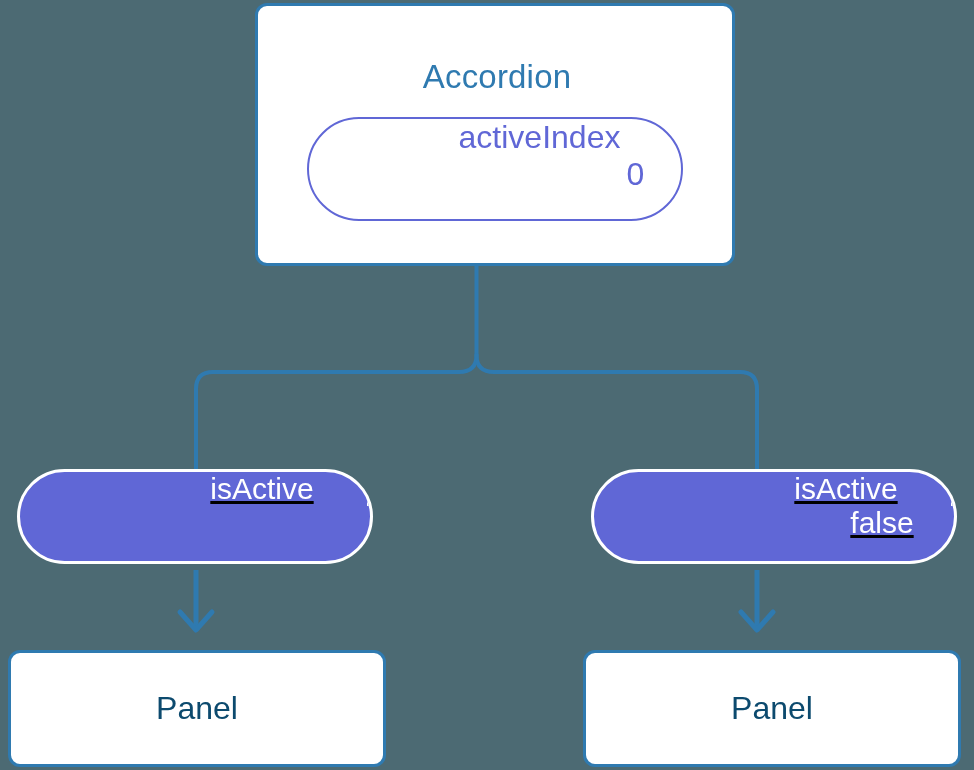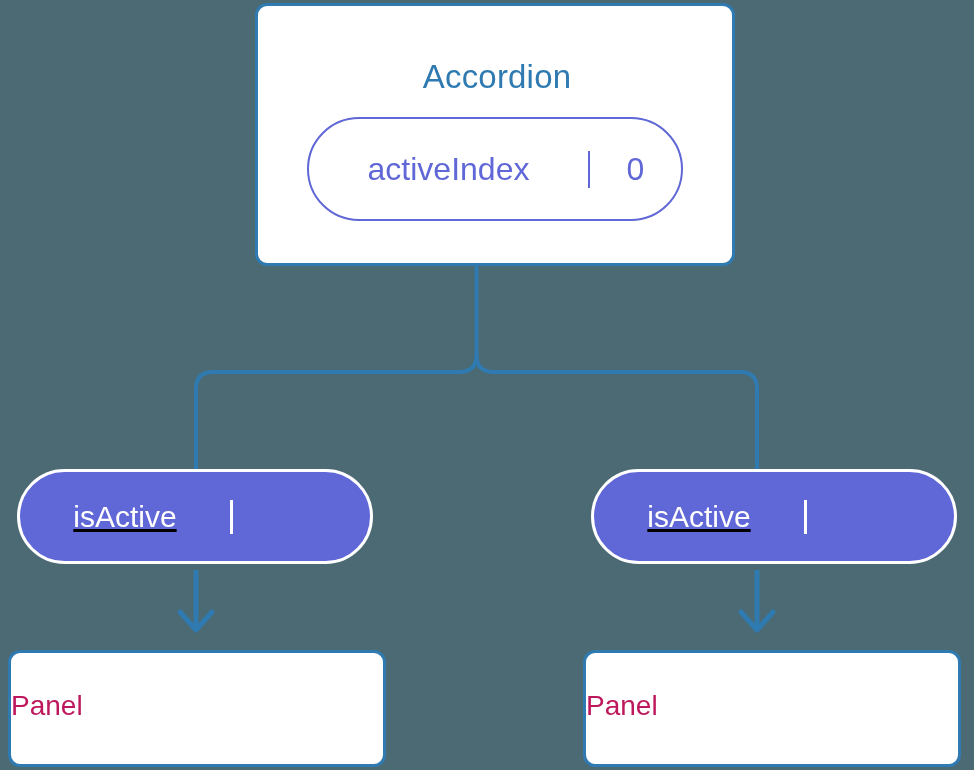--- a/index.html
+++ b/index.html
@@ -49,24 +49,25 @@
     font-size: 33px;
     letter-spacing: 0.2px;
     white-space: nowrap;
   }
   #accordion-title { top: 52px; }
 
   
   .pill {
     position: absolute;
     display: flex;
-    align-items: center;
+    align-items: flex-end;
     box-sizing: border-box;
     border-radius: 999px;
     overflow: hidden;
+    flex-direction: column;
   }
   .pill-key, .pill-val {
     display: flex;
     align-items: center;
     justify-content: center;
     box-sizing: border-box;
     white-space: nowrap;
   }
 
   
@@ -133,23 +134,23 @@
     left: 583px;
     top: 650px;
     width: 378px;
     height: 117px;
   }
   .panel-label {
     position: absolute;
     left: 0;
     right: 0;
     top: 37px;
-    text-align: left;
-    color: #be185d;
-    font-size: 28px;
+    text-align: center;
+    color: #0c4a6e;
+    font-size: 32px;
     white-space: nowrap;
   }
 </style>
 </head>
 <body>
 
 <div id="stage">
 
   <svg id="connectors" viewBox="0 0 974 770" width="974" height="770" fill="none">
 
@@ -174,20 +175,21 @@
     <div class="pill-key">activeIndex</div>
     <div class="pill-val">0</div>
   </div>
 
   <div class="pill pill-filled" id="isactive-pill-left">
     <div class="pill-key">isActive</div>
   </div>
 
   <div class="pill pill-filled" id="isactive-pill-right">
     <div class="pill-key">isActive</div>
+    <div class="pill-val">false</div>
   </div>
 
   <div class="card" id="panel-card-left">
     <div class="panel-label">Panel</div>
   </div>
 
   <div class="card" id="panel-card-right">
     <div class="panel-label">Panel</div>
   </div>
 

